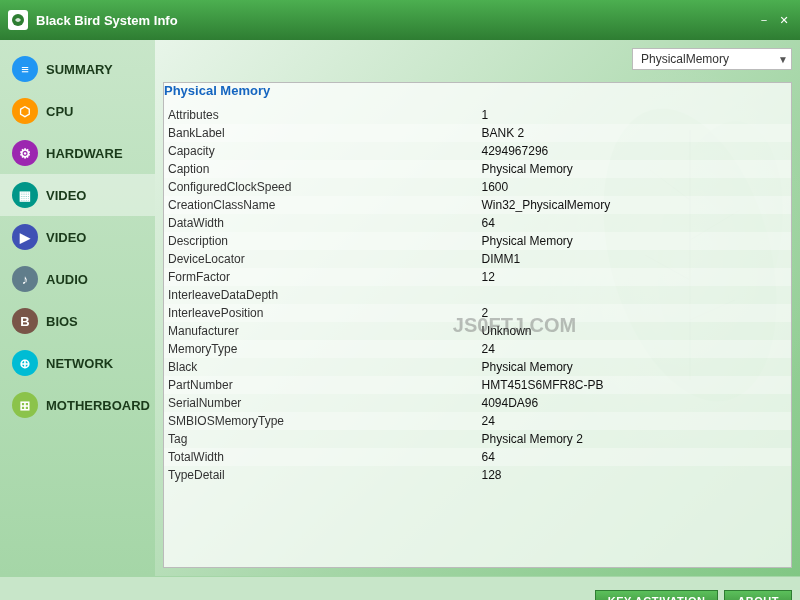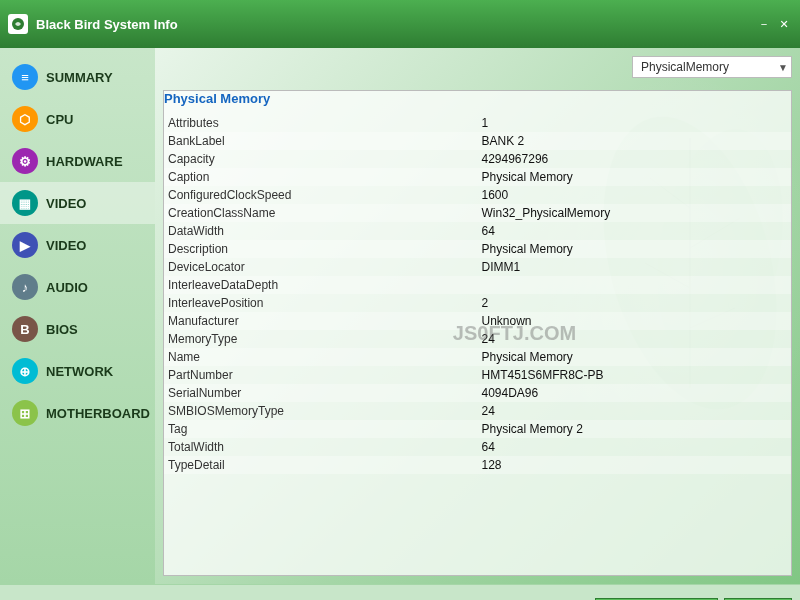--- a/index.html
+++ b/index.html
@@ -9,21 +9,21 @@
       font-family: Arial, sans-serif;
       font-size: 12px;
       background: #e8e8e8;
       overflow: hidden;
       position: relative;
     }
 
     
     .title-bar {
       background: linear-gradient(to bottom, #4CAF50, #2e7d32);
-      height: 48px;
+      height: 40px;
       display: flex;
       align-items: center;
       justify-content: space-between;
       padding: 0 8px;
       color: white;
     }
     .title-bar-left {
       display: flex;
       align-items: center;
       gap: 8px;
@@ -365,37 +365,41 @@
             </tr>
             <tr>
               <td>Description</td>
               <td>Physical Memory</td>
             </tr>
             <tr>
               <td>DeviceLocator</td>
               <td>DIMM1</td>
             </tr>
             <tr>
+              <td>FormFactor</td>
+              <td>12</td>
+            </tr>
+            <tr>
               <td>InterleaveDataDepth</td>
               <td></td>
             </tr>
             <tr>
               <td>InterleavePosition</td>
               <td>2</td>
             </tr>
             <tr>
               <td>Manufacturer</td>
               <td>Unknown</td>
             </tr>
             <tr>
               <td>MemoryType</td>
               <td>24</td>
             </tr>
             <tr>
-              <td>Name</td>
+              <td>Black</td>
               <td>Physical Memory</td>
             </tr>
             <tr>
               <td>PartNumber</td>
               <td>HMT451S6MFR8C-PB</td>
             </tr>
             <tr>
               <td>SerialNumber</td>
               <td>4094DA96</td>
             </tr>

